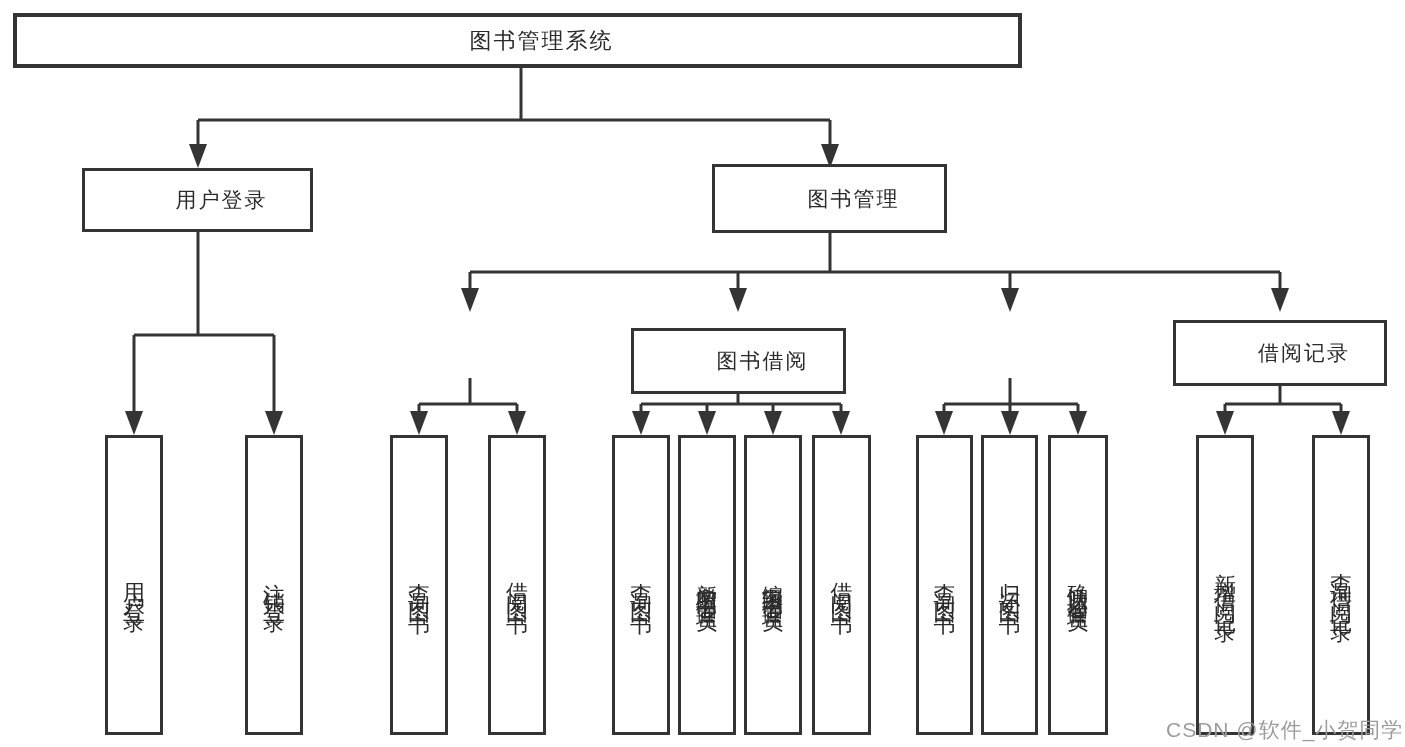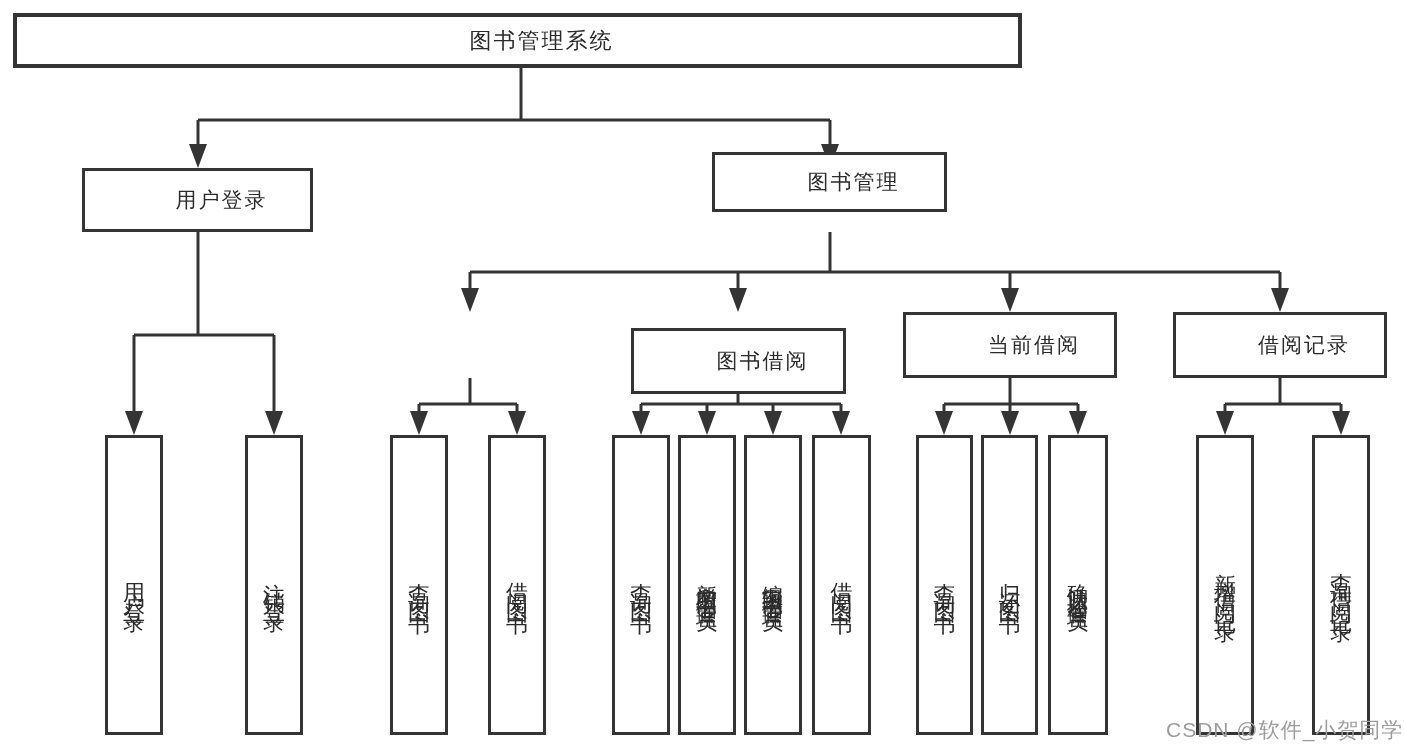--- a/index.html
+++ b/index.html
@@ -81,25 +81,24 @@
       <path d="M 1225 404 H 1341" stroke="#343434" stroke-width="3" fill="none"></path>
       <path d="M 1225 404 V 423" stroke="#343434" stroke-width="3" fill="none"></path>
       <polygon points="1225,435 1216,411 1234,411" fill="#343434"></polygon>
       <path d="M 1341 404 V 423" stroke="#343434" stroke-width="3" fill="none"></path>
       <polygon points="1341,435 1332,411 1350,411" fill="#343434"></polygon>
     </svg>
 
   <div class="box hbox root" style="left:13px;top:13px;width:1009px;height:55px">图书管理系统</div>
 
   <div class="box hbox" style="left:82px;top:168px;width:231px;height:64px">用户登录</div>
-  <div class="box hbox" style="left:712px;top:152px;width:235px;height:60px">图书管理</div>
+  <div class="box hbox" style="left:712px;top:164px;width:235px;height:69px">图书管理</div>
 
   <div class="box hbox" style="left:631px;top:328px;width:215px;height:66px">图书借阅</div>
-  <div class="box hbox" style="left:903px;top:312px;width:214px;height:66px">当前借阅</div>
-  <div class="box hbox" style="left:1173px;top:312px;width:214px;height:66px">借阅记录</div>
+  <div class="box hbox" style="left:1173px;top:320px;width:214px;height:66px">借阅记录</div>
 
   <div class="box vbox" style="left:105px;top:435px;width:58px;height:300px">用户登录</div>
   <div class="box vbox" style="left:245px;top:435px;width:58px;height:300px">注销登录</div>
 
   <div class="box vbox" style="left:390px;top:435px;width:58px;height:300px">查询图书</div>
   <div class="box vbox" style="left:488px;top:435px;width:58px;height:300px">借阅图书</div>
 
   <div class="box vbox" style="left:612px;top:435px;width:58px;height:300px">查询图书</div>
   <div class="box vbox long" style="left:678px;top:435px;width:58px;height:300px">新增图书（管理员）</div>
   <div class="box vbox long" style="left:744px;top:435px;width:58px;height:300px">编辑图书（管理员）</div>

